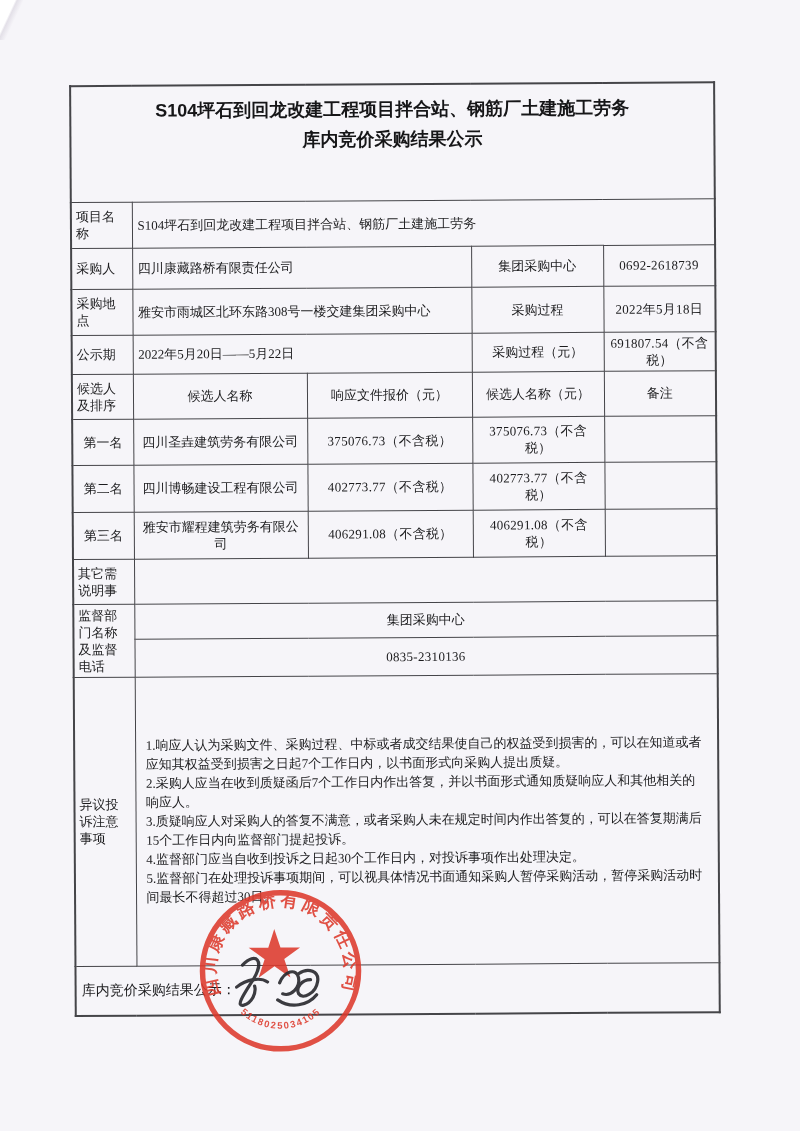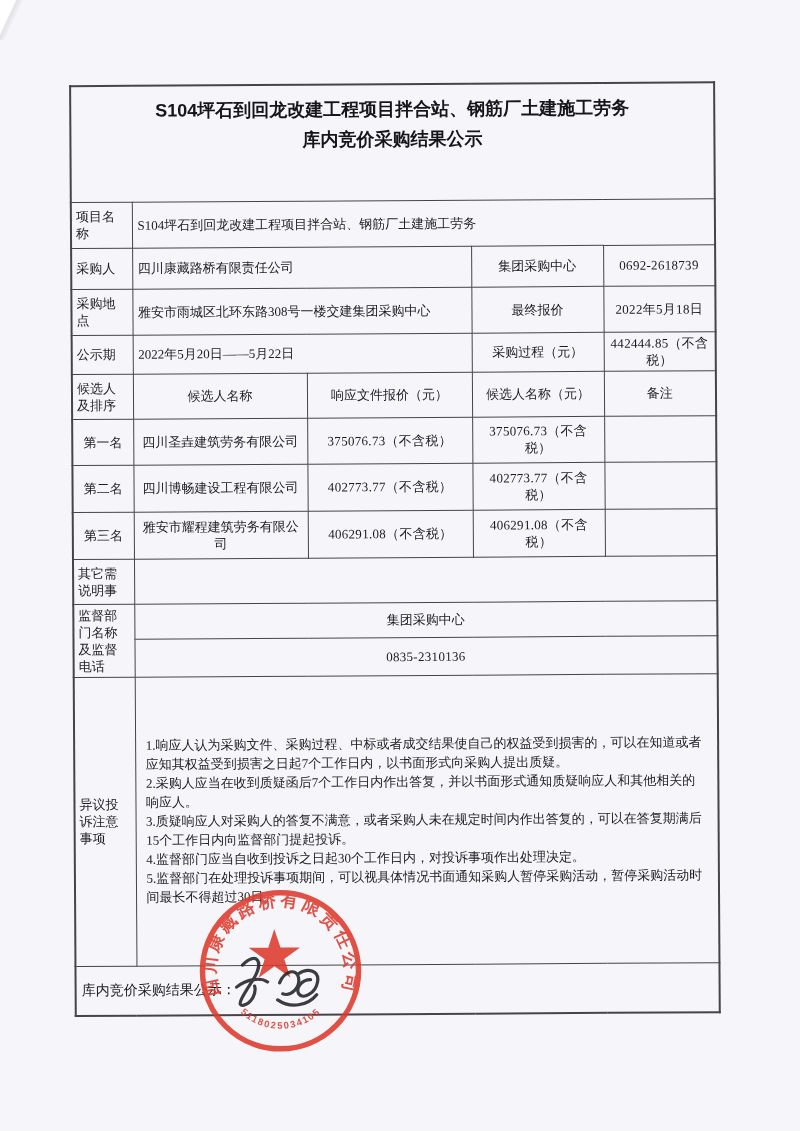--- a/index.html
+++ b/index.html
@@ -78,29 +78,29 @@
         <td class="vlabel">采购人</td>
         <td colspan="2">四川康藏路桥有限责任公司</td>
         <td class="center">集团采购中心</td>
         <td class="center num">0692-2618739</td>
       </tr>
 
       <tr style="height:46px">
         <td class="vlabel">采购地
 点</td>
         <td colspan="2">雅安市雨城区北环东路308号一楼交建集团采购中心</td>
-        <td class="center">最终报价</td>
+        <td class="center">采购过程</td>
         <td class="center num">2022年5月18日</td>
       </tr>
 
       <tr style="height:35px">
         <td class="vlabel">公示期</td>
         <td colspan="2">2022年5月20日——5月22日</td>
         <td class="center">采购过程（元）</td>
-        <td class="center num">442444.85（不含税）</td>
+        <td class="center num">691807.54（不含税）</td>
       </tr>
 
       <tr style="height:45px">
         <td class="vlabel">候选人
 及排序</td>
         <td class="center">候选人名称</td>
         <td class="center">响应文件报价（元）</td>
         <td class="center">候选人名称（元）</td>
         <td class="center">备注</td>
       </tr>

